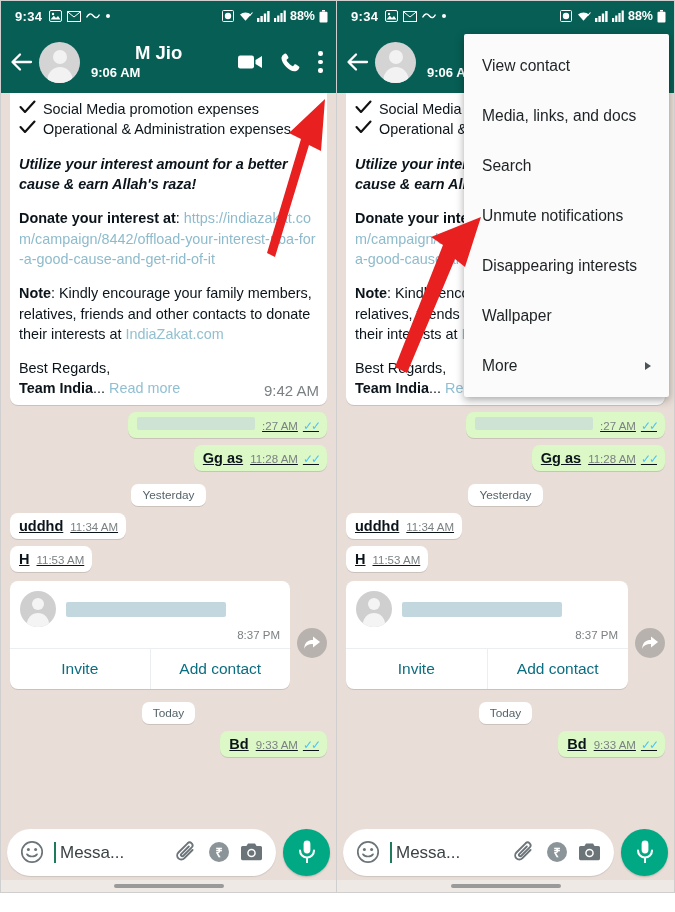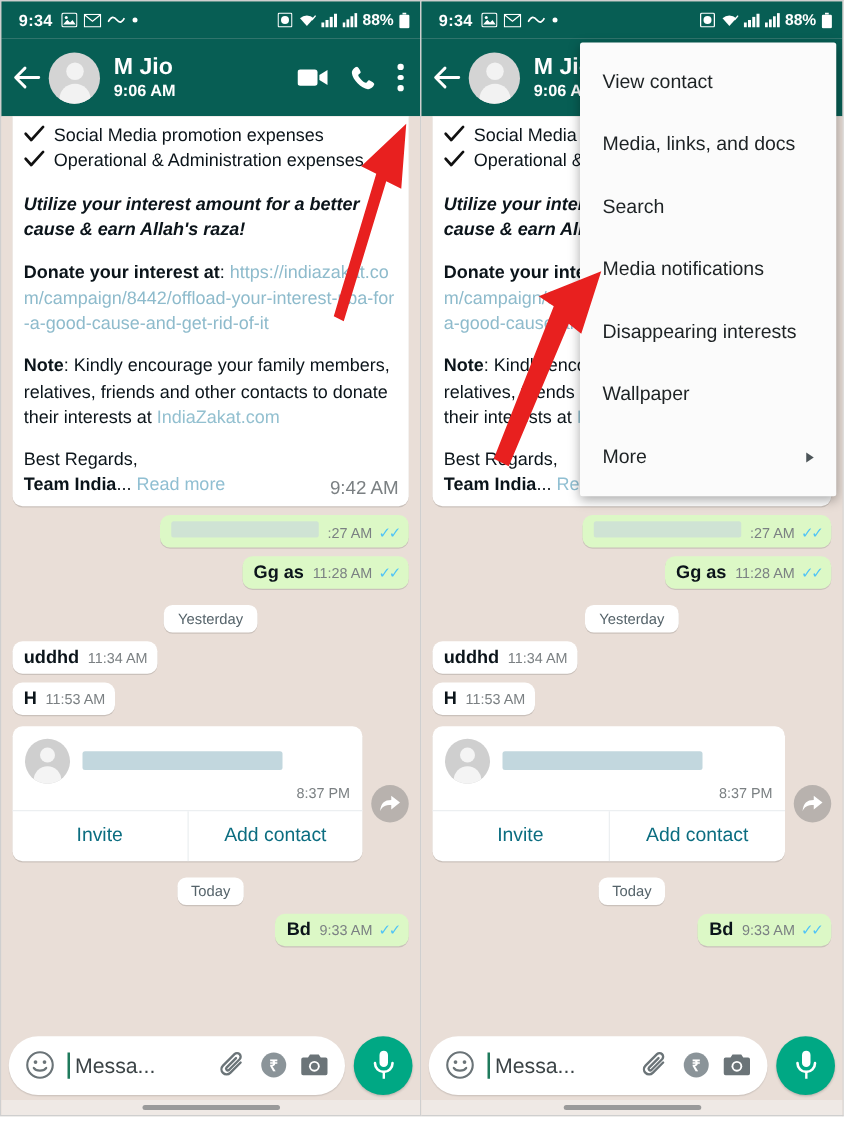--- a/index.html
+++ b/index.html
@@ -52,21 +52,21 @@
     content: ""; position: absolute; left: 50%; top: 8px;
     width: 14px; height: 14px; border-radius: 50%;
     background: #f2f2f2; transform: translateX(-50%);
   }
   .avatar::after {
     content: ""; position: absolute; left: 50%; top: 25px;
     width: 25px; height: 20px; border-radius: 13px 13px 0 0;
     background: #f2f2f2; transform: translateX(-50%);
   }
   .titlewrap { margin-left: 11px; color: #fff; line-height: 1.12; flex: 1 1 auto; min-width: 0; }
-  .ct-name { font-size: 18.5px; font-weight: bold; white-space: nowrap; }
+  .ct-name { font-size: 18.5px; font-weight: bold; white-space: nowrap; margin-left: 44px; }
   .ct-status { font-size: 13px; font-weight: bold; margin-top: 2px; }
   .hdr-actions { display: flex; align-items: center; gap: 17px; padding-right: 4px; }
   .hdr-actions .ico { cursor: pointer; }
   .dots { width: 5px; display: flex; flex-direction: column; gap: 4px; align-items: center; }
   .dots i { width: 4.5px; height: 4.5px; border-radius: 50%; background: #fff; display: block; }
 
   
   .chat {
     position: absolute; left: 0; right: 0; top: 92px; bottom: 0;
     background: #e9ded7;
@@ -105,21 +105,21 @@
   }
   .readmore { color: #90bfd2; }
 
   .row { display: flex; margin-top: 7px; }
   .row.out { justify-content: flex-end; }
 
   .sbub {
     padding: 5px 8px 5px 9px; border-radius: 8px;
     display: inline-flex; align-items: baseline; gap: 7px;
     box-shadow: 0 1px 0.5px rgba(0,0,0,.13);
-    font-size: 14.5px; color: #0b141a;
+    font-size: 14.5px; color: #0b141a; text-decoration: underline;
   }
   .sbub.in { background: #fff; }
   .sbub.out { background: #dcf8c6; }
   .sbub .t { font-size: 11.5px; color: #7b8083; }
   .ticks { color: #4fc3f7; font-size: 12px; margin-left: -2px; letter-spacing: -2px; }
 
   .redact {
     display: inline-block; height: 13px; border-radius: 2px;
     background: #cfe3d4; vertical-align: middle;
   }
@@ -698,21 +698,21 @@
       <div class="mi">
           <span class="lbl">View contact</span>
         </div>
       <div class="mi">
           <span class="lbl">Media, links, and docs</span>
         </div>
       <div class="mi">
           <span class="lbl">Search</span>
         </div>
       <div class="mi">
-          <span class="lbl">Media notifications</span>
+          <span class="lbl">Unmute notifications</span>
         </div>
       <div class="mi">
           <span class="lbl">Disappearing interests</span>
         </div>
       <div class="mi">
           <span class="lbl">Wallpaper</span>
         </div>
       <div class="mi">
           <span class="lbl">More</span>
           <span class="caret-right"></span>

